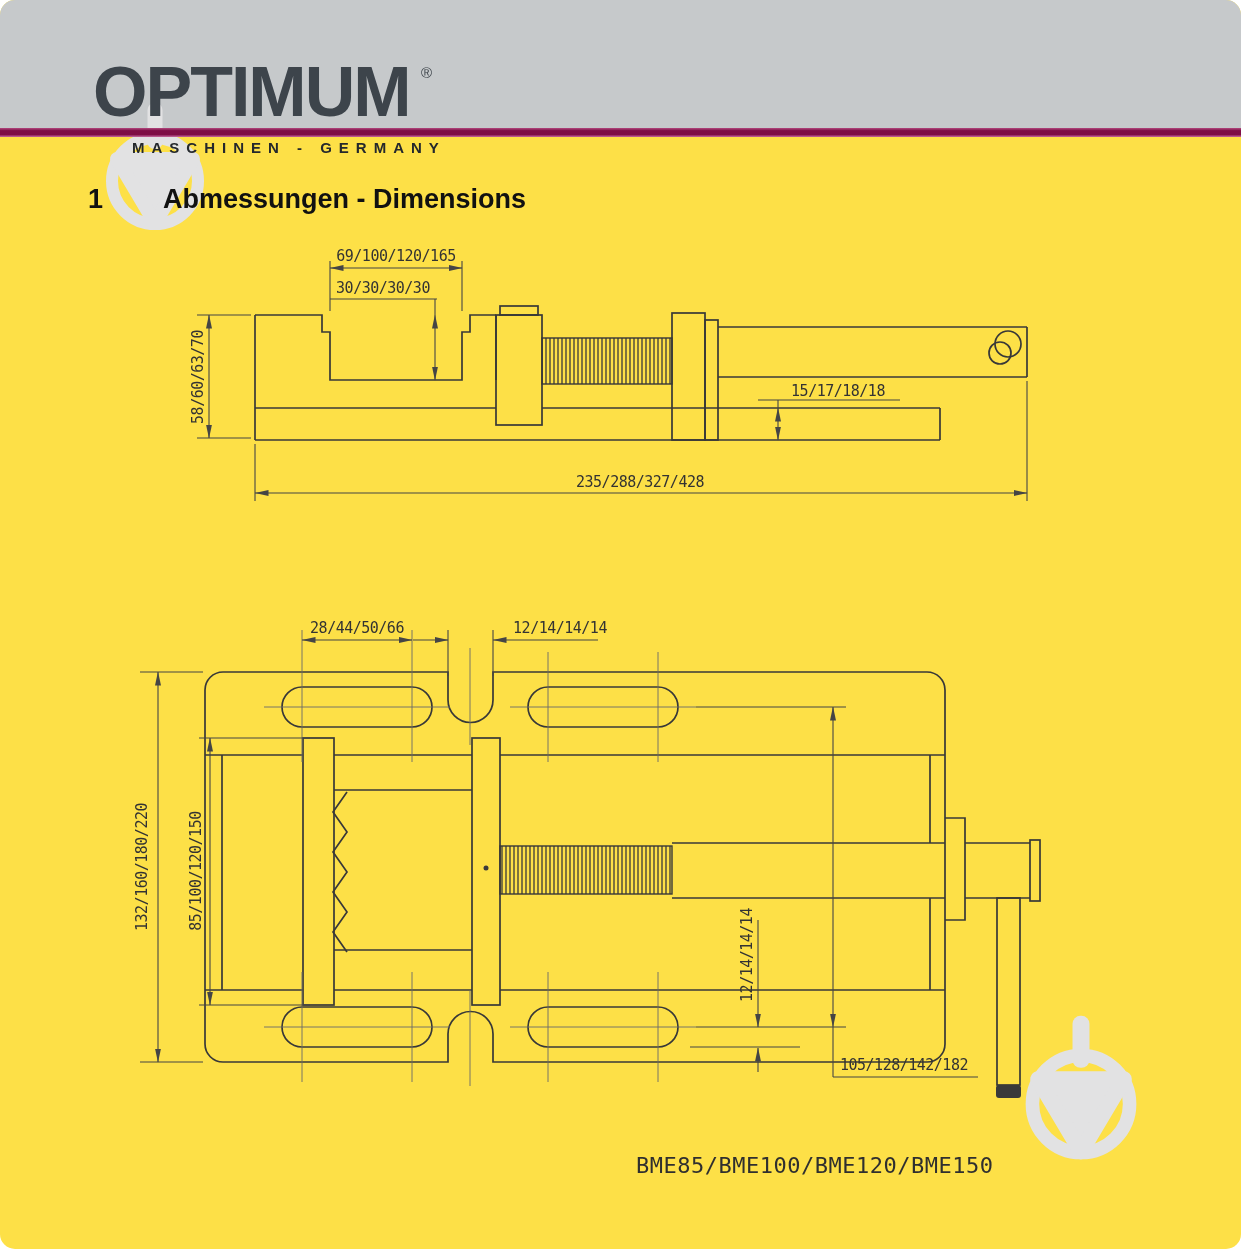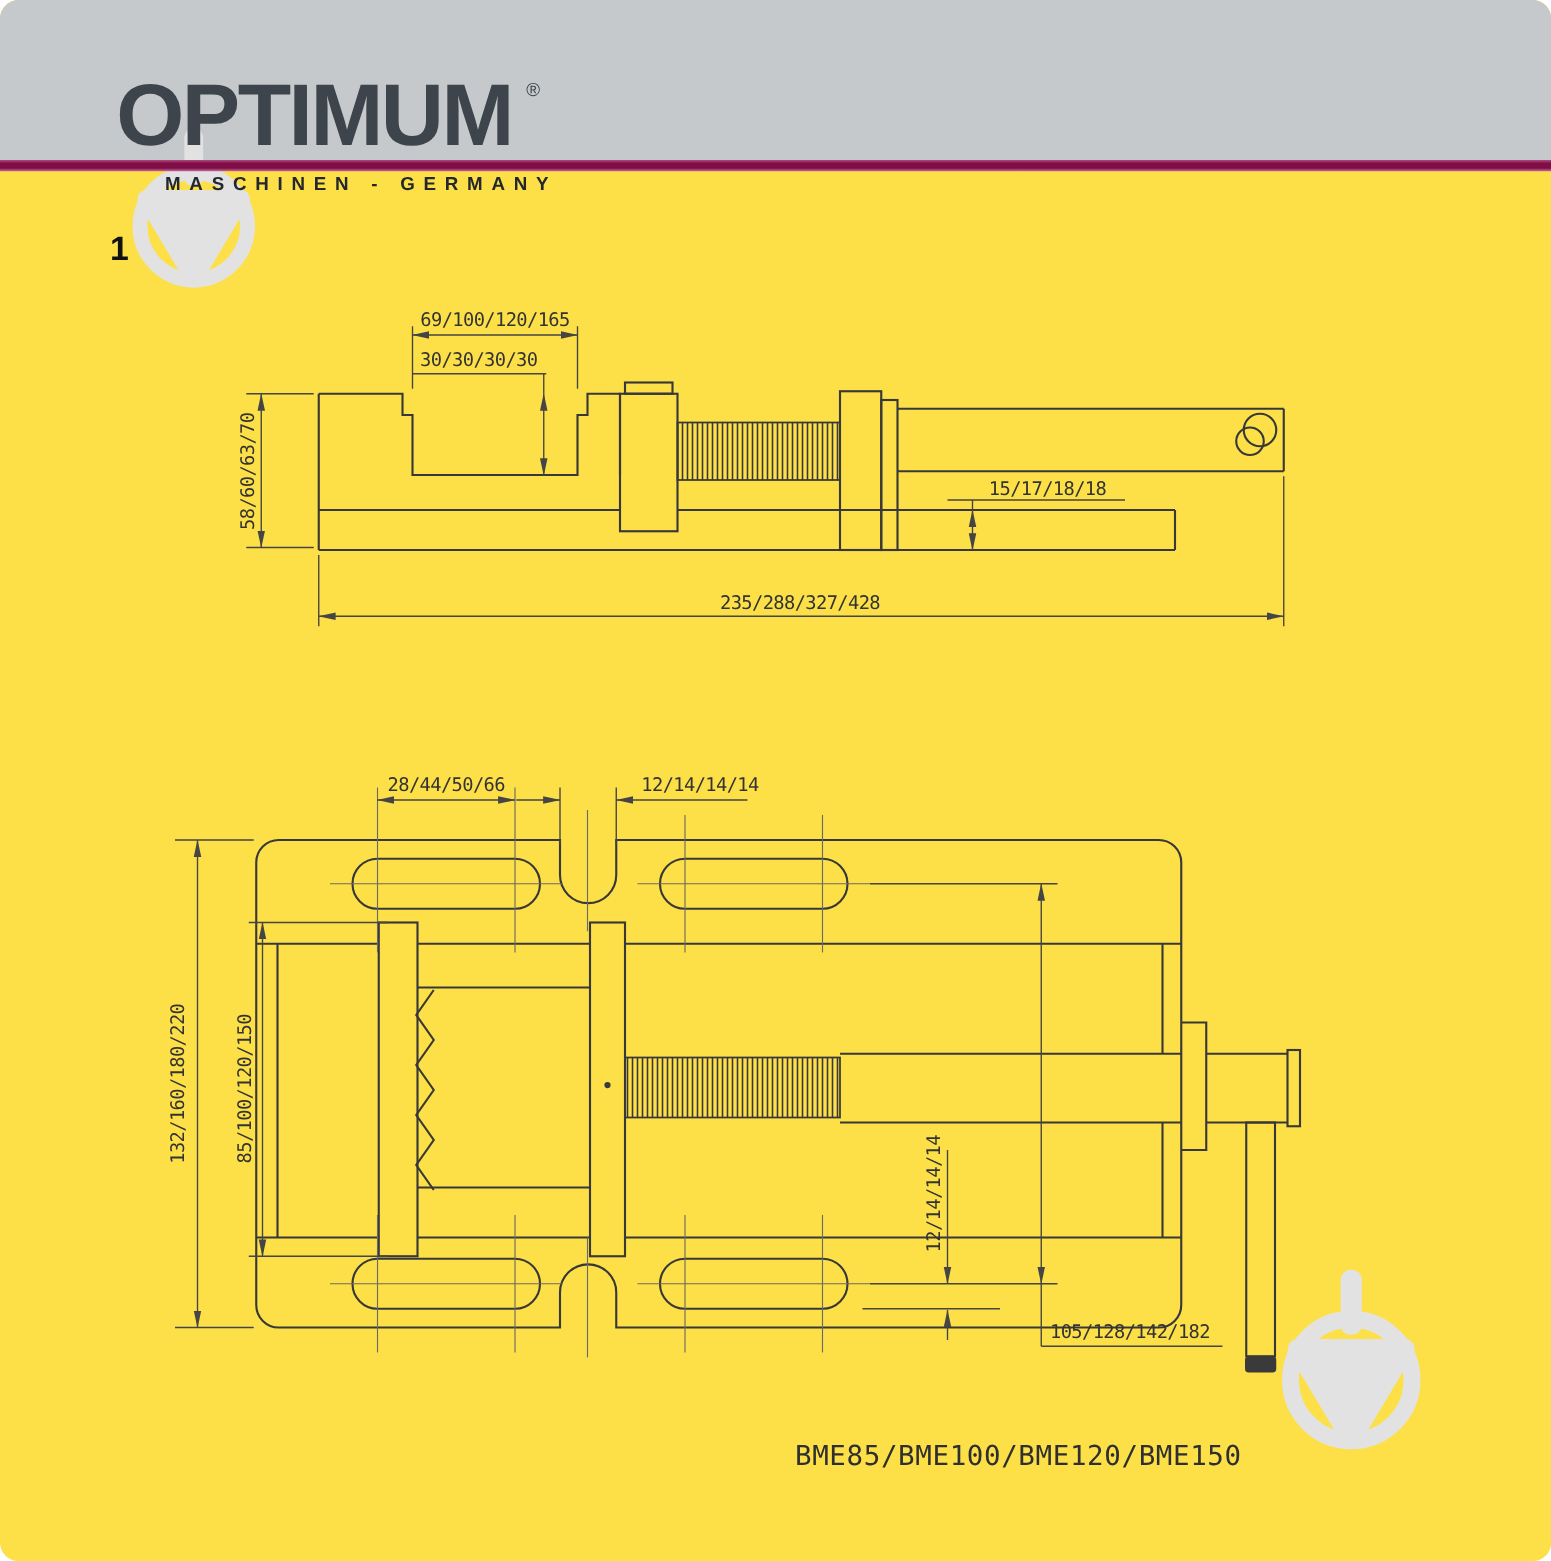--- a/index.html
+++ b/index.html
@@ -47,20 +47,21 @@
       <path d="M -38,-22 L 38,-22 L 0,42 Z" stroke="#e2e2e3" stroke-width="14" stroke-linejoin="round"></path>
     </g>
   </svg>
 
   <div class="logo">OPTIMUM</div>
   <div class="reg">®</div>
   <div class="rule"></div>
   <div class="subtitle">MASCHINEN - GERMANY</div>
 
   <div class="h-num">1</div>
+  <div class="h-title">Abmessungen - Dimensions</div>
 
   <svg class="dwg" width="1241" height="1249" viewBox="0 0 1241 1249">
     <defs>
       <marker id="ar" viewBox="0 0 14 10" refX="13.5" refY="5" markerWidth="14" markerHeight="10" markerUnits="userSpaceOnUse" orient="auto-start-reverse">
         <path d="M0,2 L14,5 L0,8 Z" fill="#454545"></path>
       </marker>
       <pattern id="thr" width="4" height="10" patternUnits="userSpaceOnUse">
         <line x1="2" y1="0" x2="2" y2="10" stroke="#383838" stroke-width="1.3"></line>
       </pattern>
     </defs>

